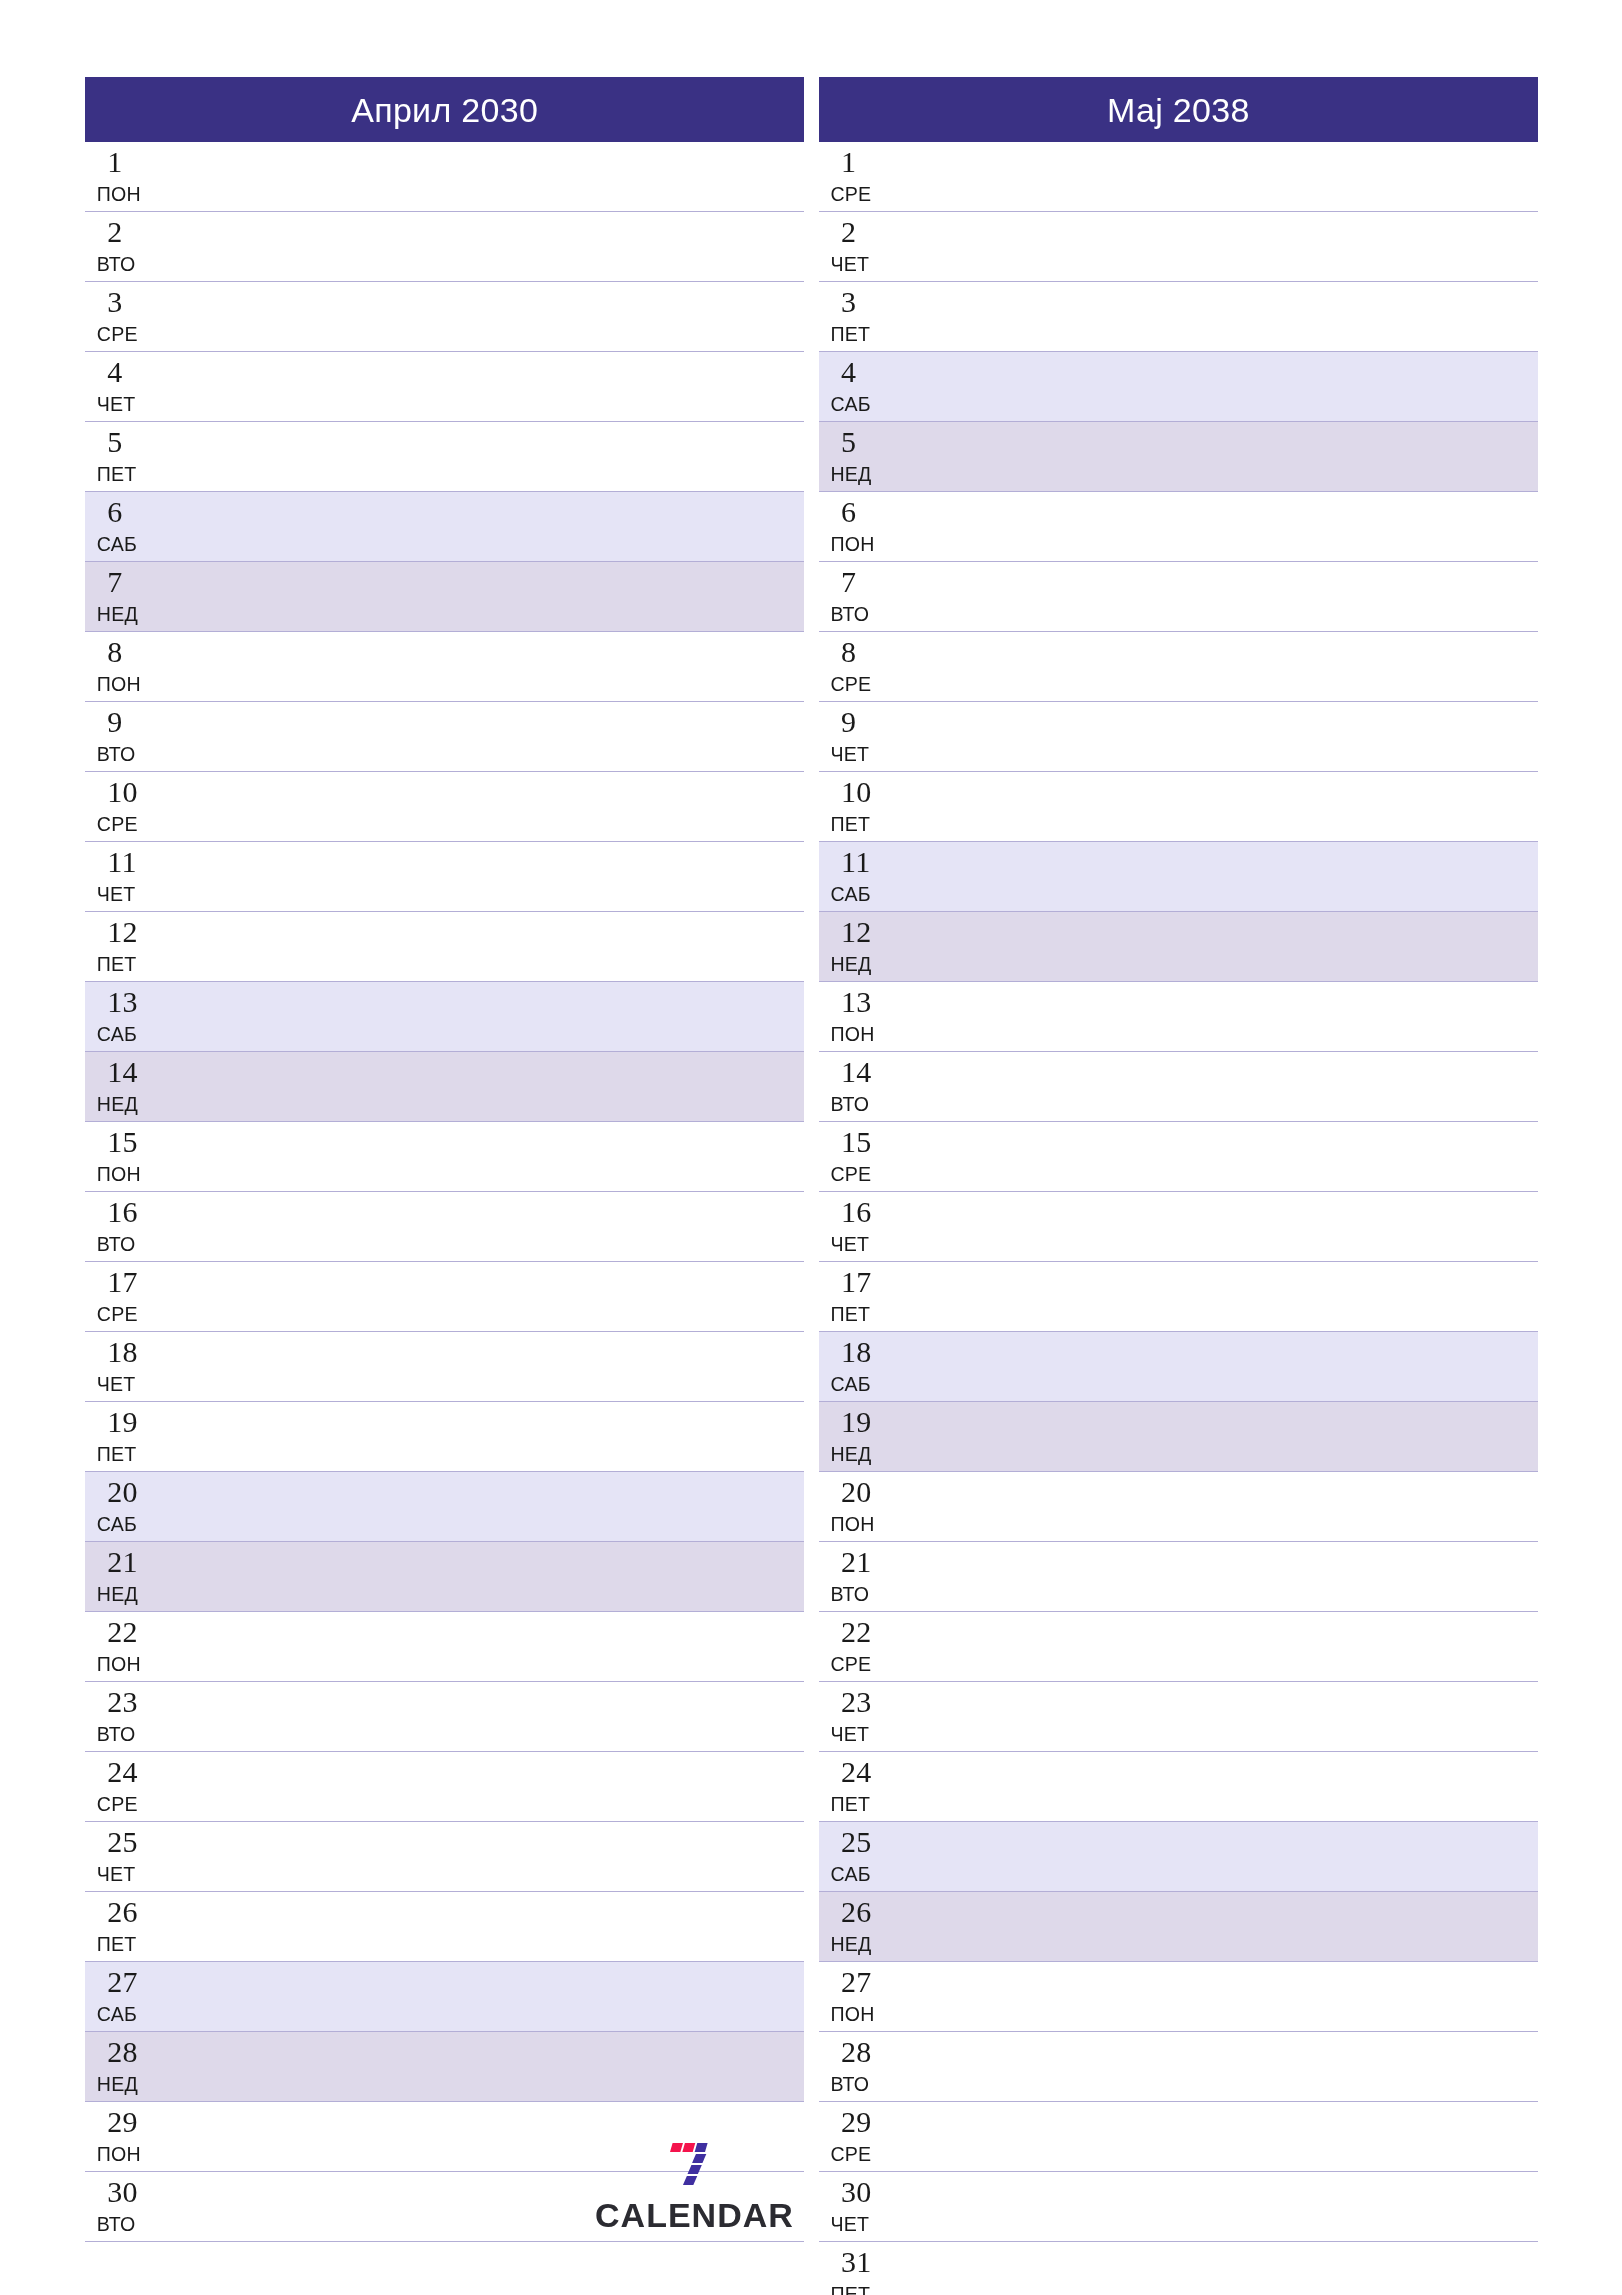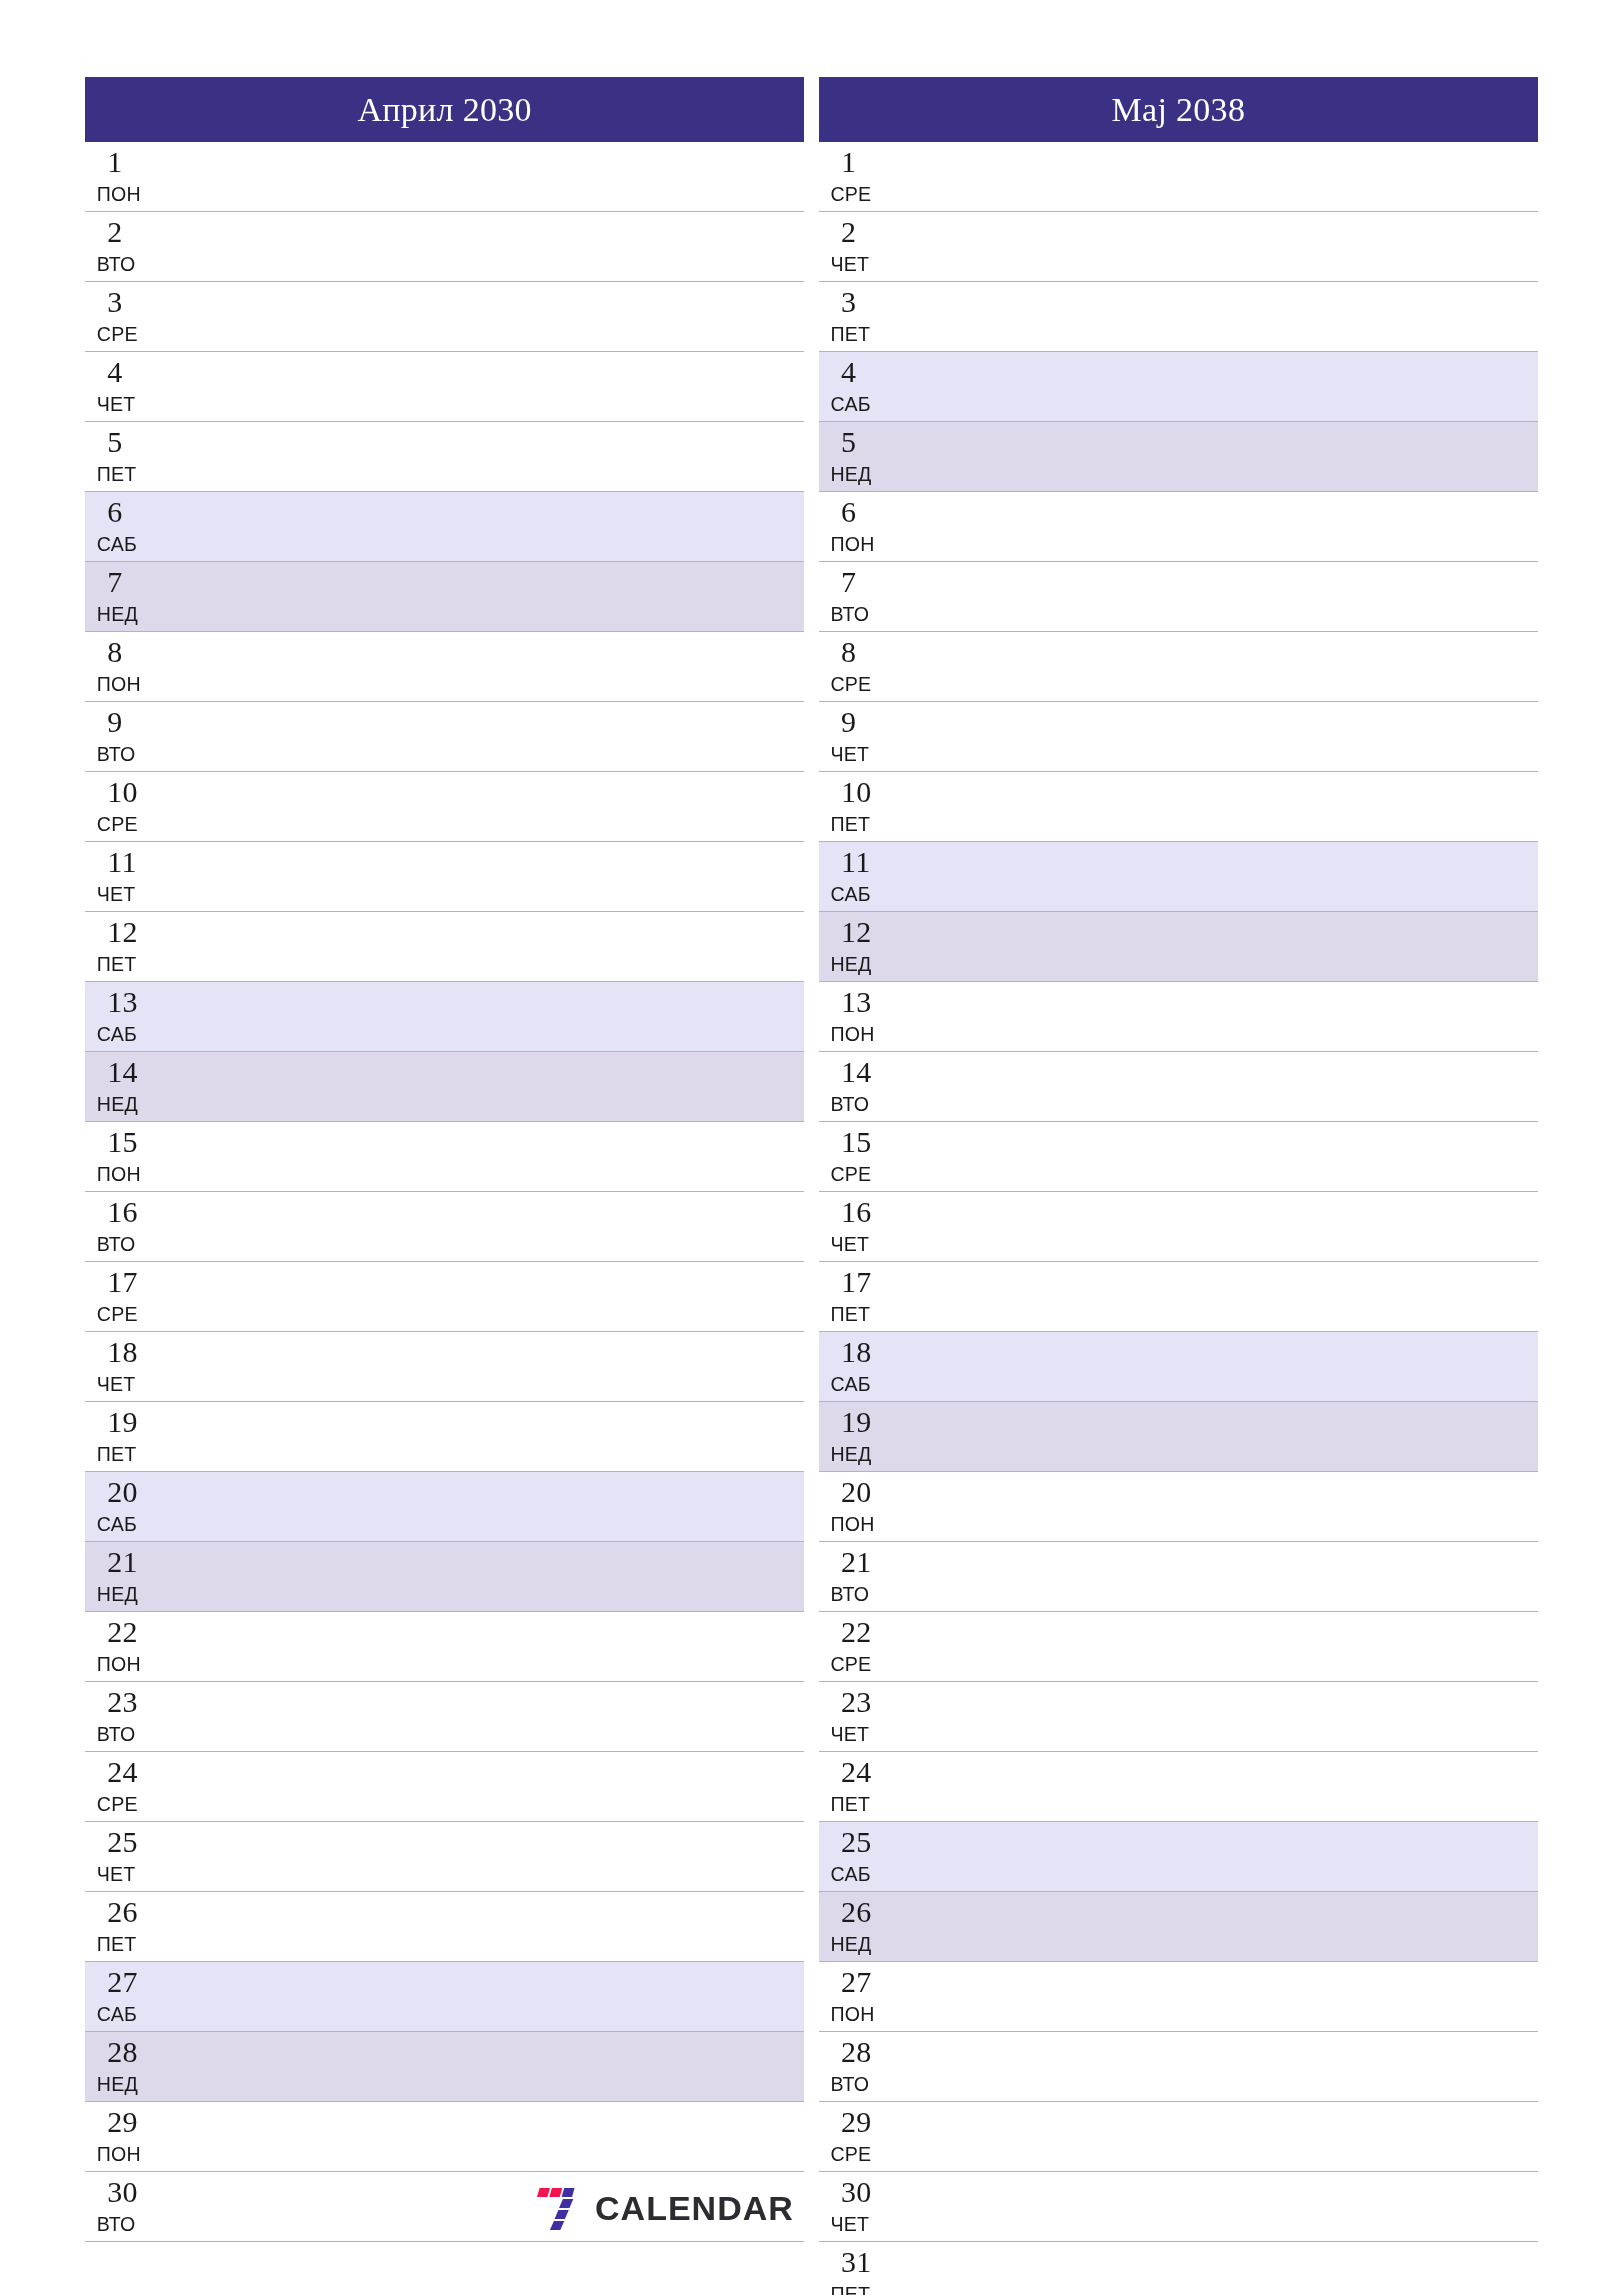--- a/index.html
+++ b/index.html
@@ -38,21 +38,21 @@
     height: 65px;
     background: #3a3184;
     color: #ffffff;
     display: flex;
     align-items: center;
     justify-content: center;
     flex: 0 0 auto;
   }
 
   .month-header-title {
-    font-family: Liberation Serif, serif;
+    font-family: Liberation Sans, sans-serif;
     font-size: 34px;
     font-weight: 400;
     letter-spacing: 0.3px;
     line-height: 1;
     color: #ffffff;
   }
 
   .days-list {
     flex: 1 1 auto;
     display: flex;
@@ -98,21 +98,21 @@
     background: #ffffff;
     position: relative;
   }
 
   
   .footer-logo {
     position: absolute;
     right: 10.5px;
     bottom: 10.5px;
     display: flex;
-    flex-direction: row;
+    flex-direction: column;
     align-items: center;
     gap: 10.5px;
   }
 
   .logo-mark {
     width: 48px;
     height: 48px;
     position: relative;
     display: block;
   }

